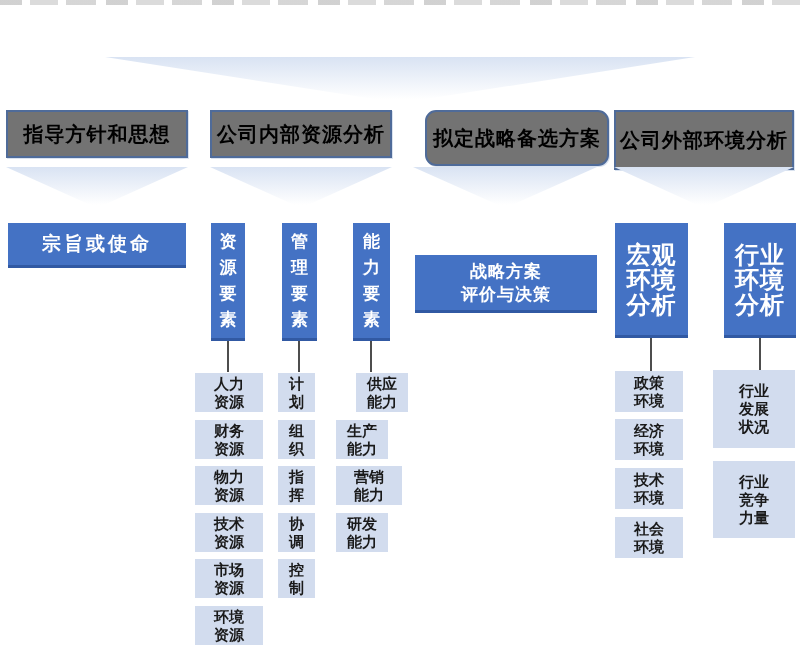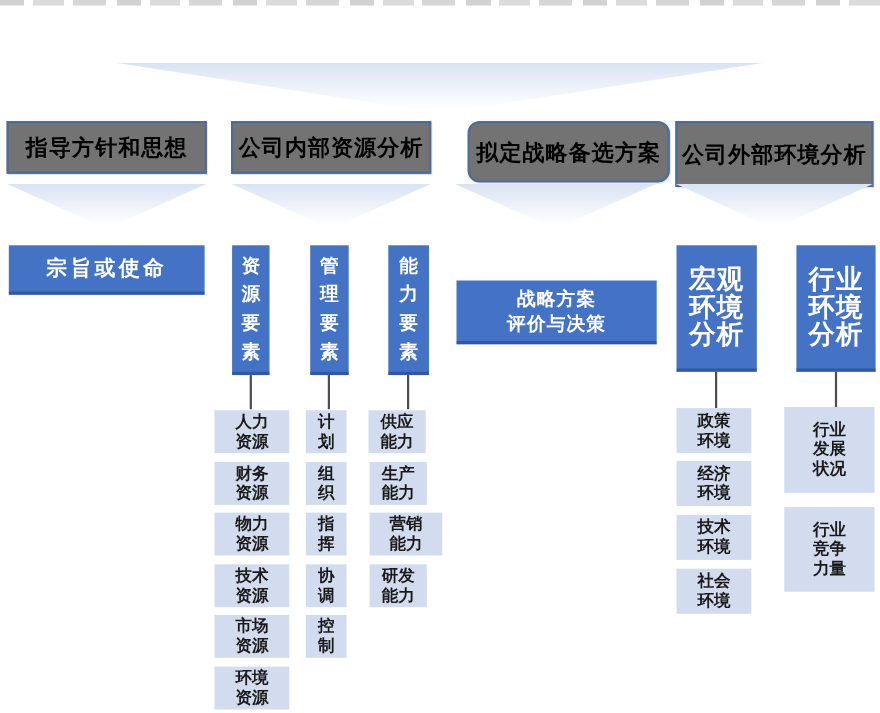--- a/index.html
+++ b/index.html
@@ -117,21 +117,21 @@
 划</div>
   <div class="lbox" style="left:278px;top:420px;width:37px;height:39px;">组
 织</div>
   <div class="lbox" style="left:278px;top:466px;width:37px;height:39px;">指
 挥</div>
   <div class="lbox" style="left:278px;top:513px;width:37px;height:39px;">协
 调</div>
   <div class="lbox" style="left:278px;top:559px;width:37px;height:39px;">控
 制</div>
 
-  <div class="lbox" style="left:335px;top:373px;width:52px;height:39px;">供应
+  <div class="lbox" style="left:356px;top:373px;width:52px;height:39px;">供应
 能力</div>
   <div class="lbox" style="left:336px;top:420px;width:52px;height:39px;">生产
 能力</div>
   <div class="lbox" style="left:336px;top:466px;width:66px;height:39px;">营销
 能力</div>
   <div class="lbox" style="left:336px;top:513px;width:52px;height:39px;">研发
 能力</div>
 
   <div class="lbox" style="left:615px;top:371px;width:68px;height:41px;">政策
 环境</div>

